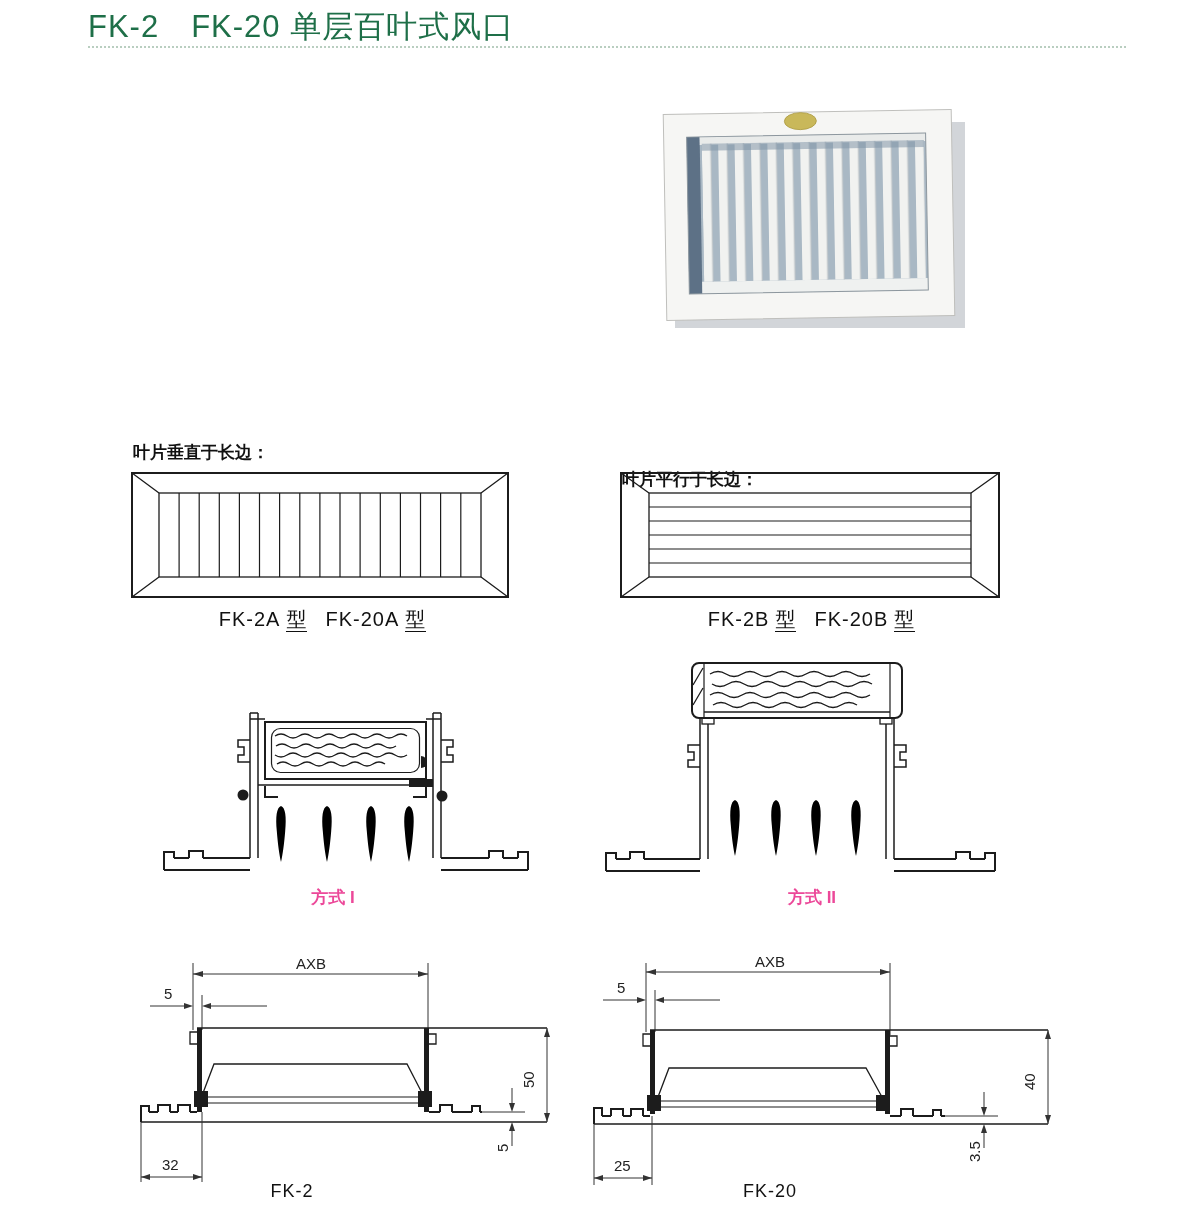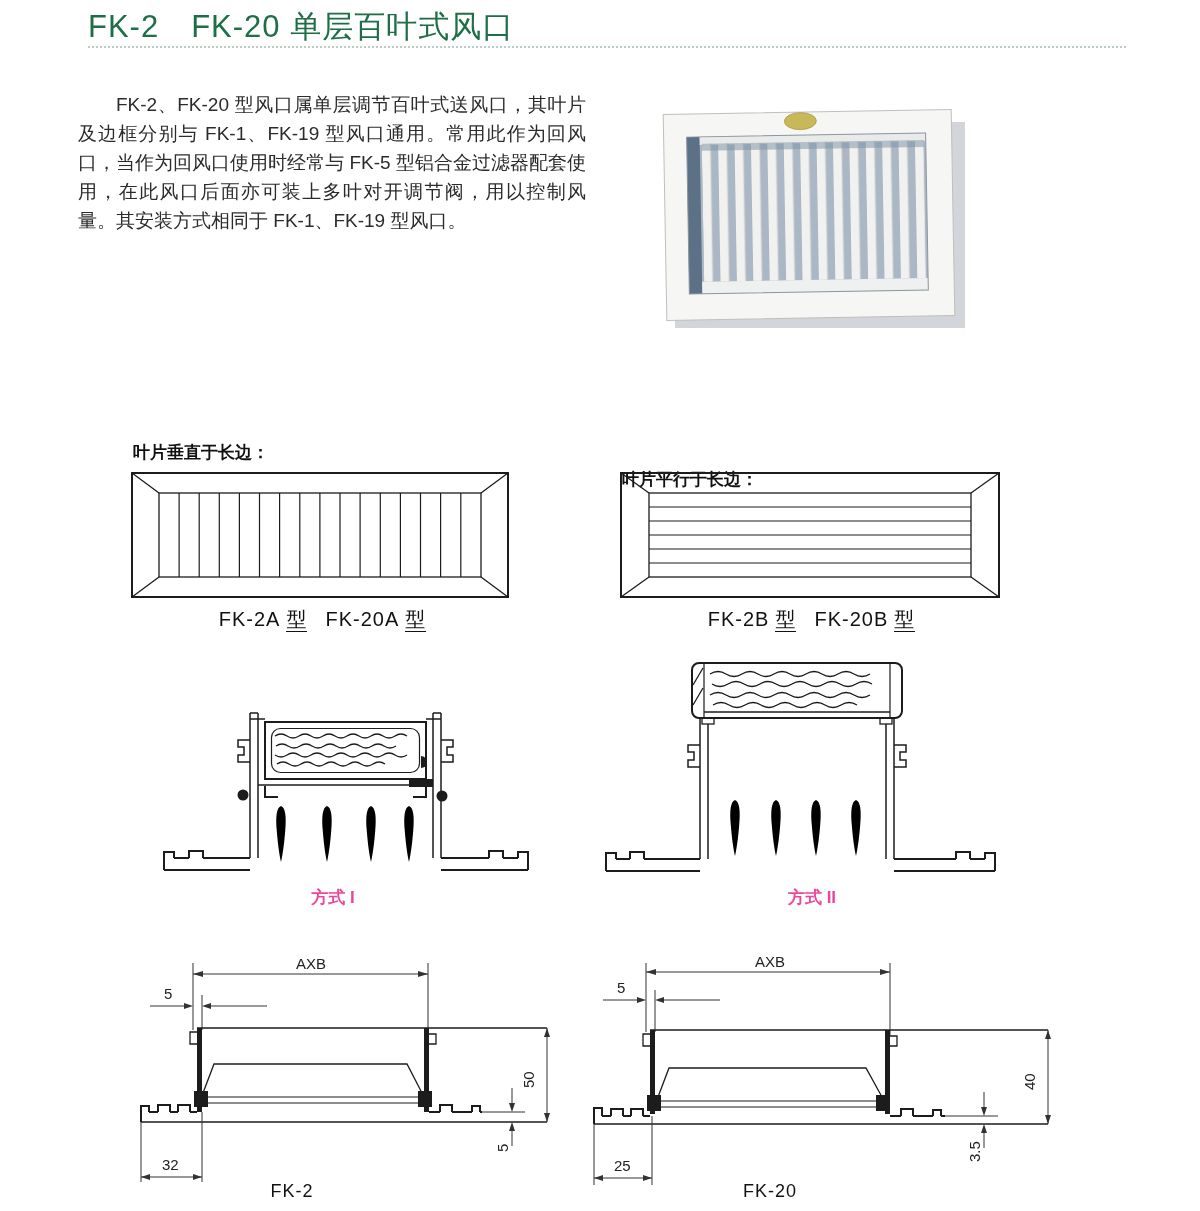--- a/index.html
+++ b/index.html
@@ -48,21 +48,20 @@
 <svg width="0" height="0" style="position:absolute">
   <defs>
     <path id="tear" d="M0,-28 C4.5,-26.5 5.5,-17 4.2,-3 C3.2,10 1.6,21 0,28 C-1.6,21 -3.2,10 -4.2,-3 C-5.5,-17 -4.5,-26.5 0,-28 Z" fill="#000"></path>
   </defs>
 </svg>
 
 <h1 class="page-title">FK-2　FK-20 单层百叶式风口</h1>
 <div class="title-rule"></div>
 
 <div class="intro">
-  <p>FK-2、FK-20 型风口属单层调节百叶式送风口，其叶片及边框分别与 FK-1、FK-19 型风口通用。常用此作为回风口，当作为回风口使用时经常与 FK-5 型铝合金过滤器配套使用，在此风口后面亦可装上多叶对开调节阀，用以控制风量。其安装方式相同于 FK-1、FK-19 型风口。</p>
 </div>
 
 <svg class="abs" style="left:653px; top:90px;" width="320" height="248" viewBox="0 0 320 248">
   <defs>
     <pattern id="grillebars" x="50" y="0" width="16.4" height="10" patternUnits="userSpaceOnUse">
       <rect x="0" y="0" width="9" height="10" fill="#f1f2f0"></rect>
       <rect x="8.4" y="0" width="1" height="10" fill="#b9c0c4"></rect>
     </pattern>
   </defs>
   <rect x="22" y="32" width="290" height="206" fill="#d2d5d9"></rect>

